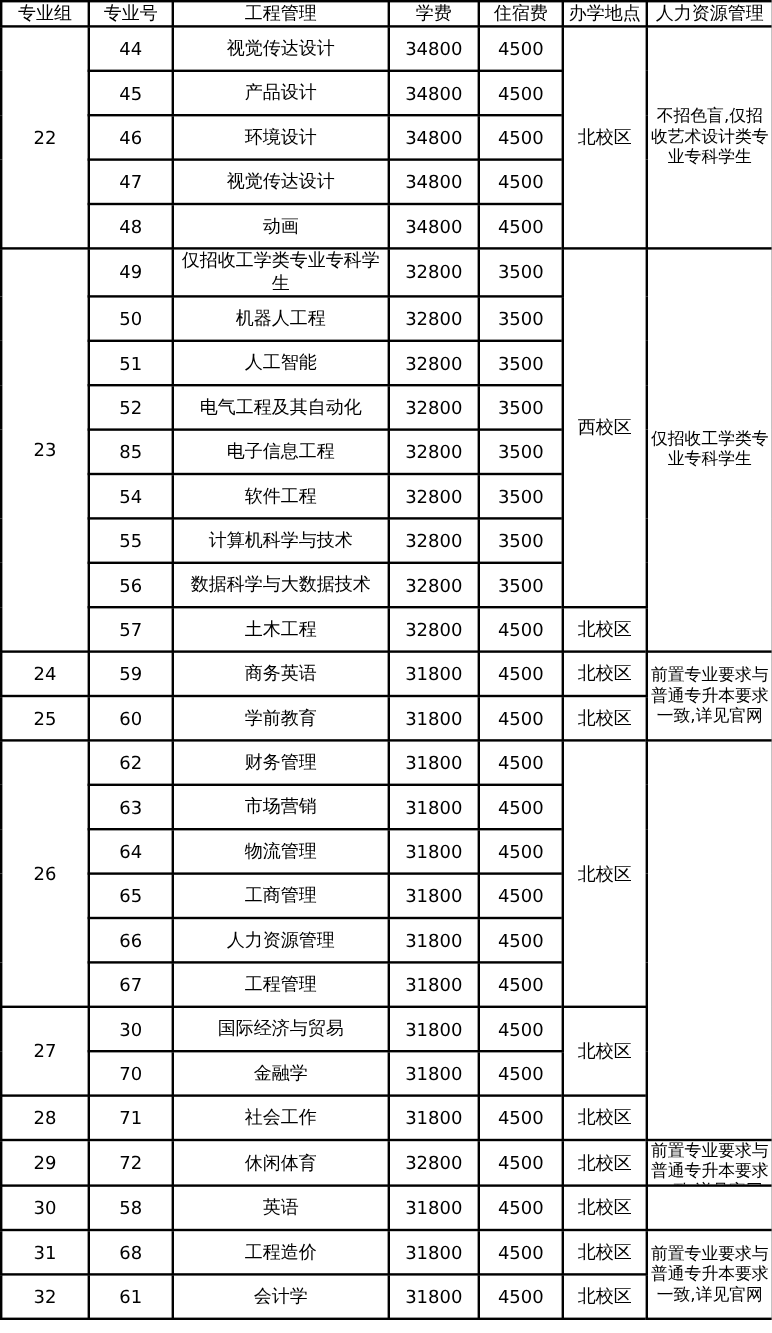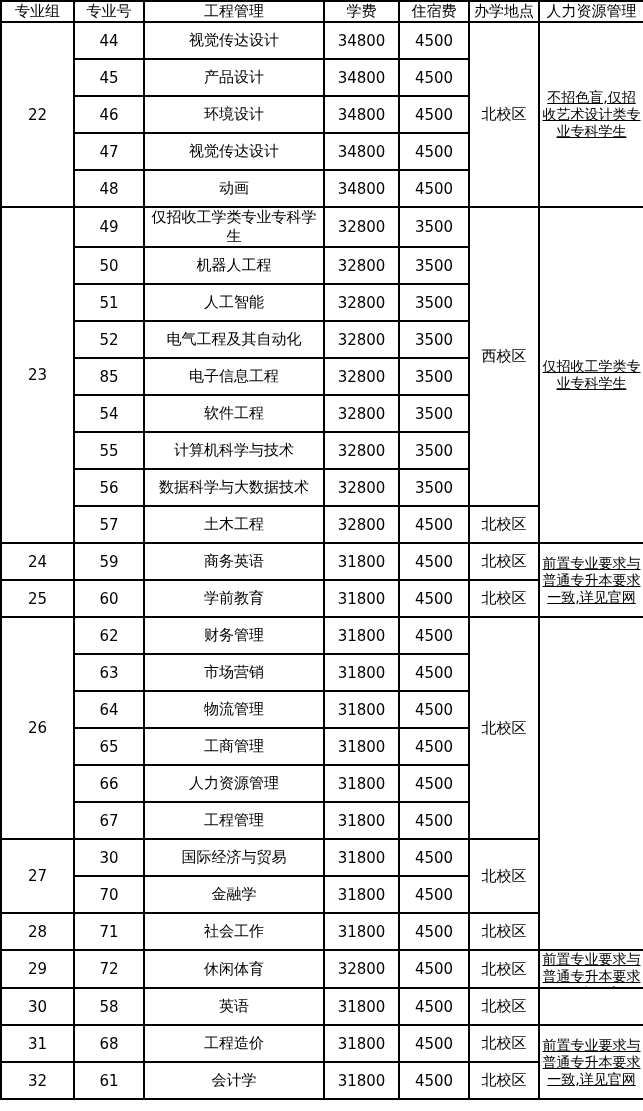--- a/index.html
+++ b/index.html
@@ -22,21 +22,20 @@
     vertical-align: middle;
     padding: 0 2px;
     font-weight: normal;
     overflow: hidden;
   }
   .fee-table thead tr { height: 17px; }
   .fee-table tbody tr { height: 37px; }
   .c-req {
     font-size: 14px;
     line-height: 17px;
-    text-decoration: underline;
   }
   .req-clip { vertical-align: top; padding-top: 1px; }
   .req-clip .clip-inner {
     height: 36px;
     overflow: hidden;
   }
 </style>
 </head>
 <body>
 

